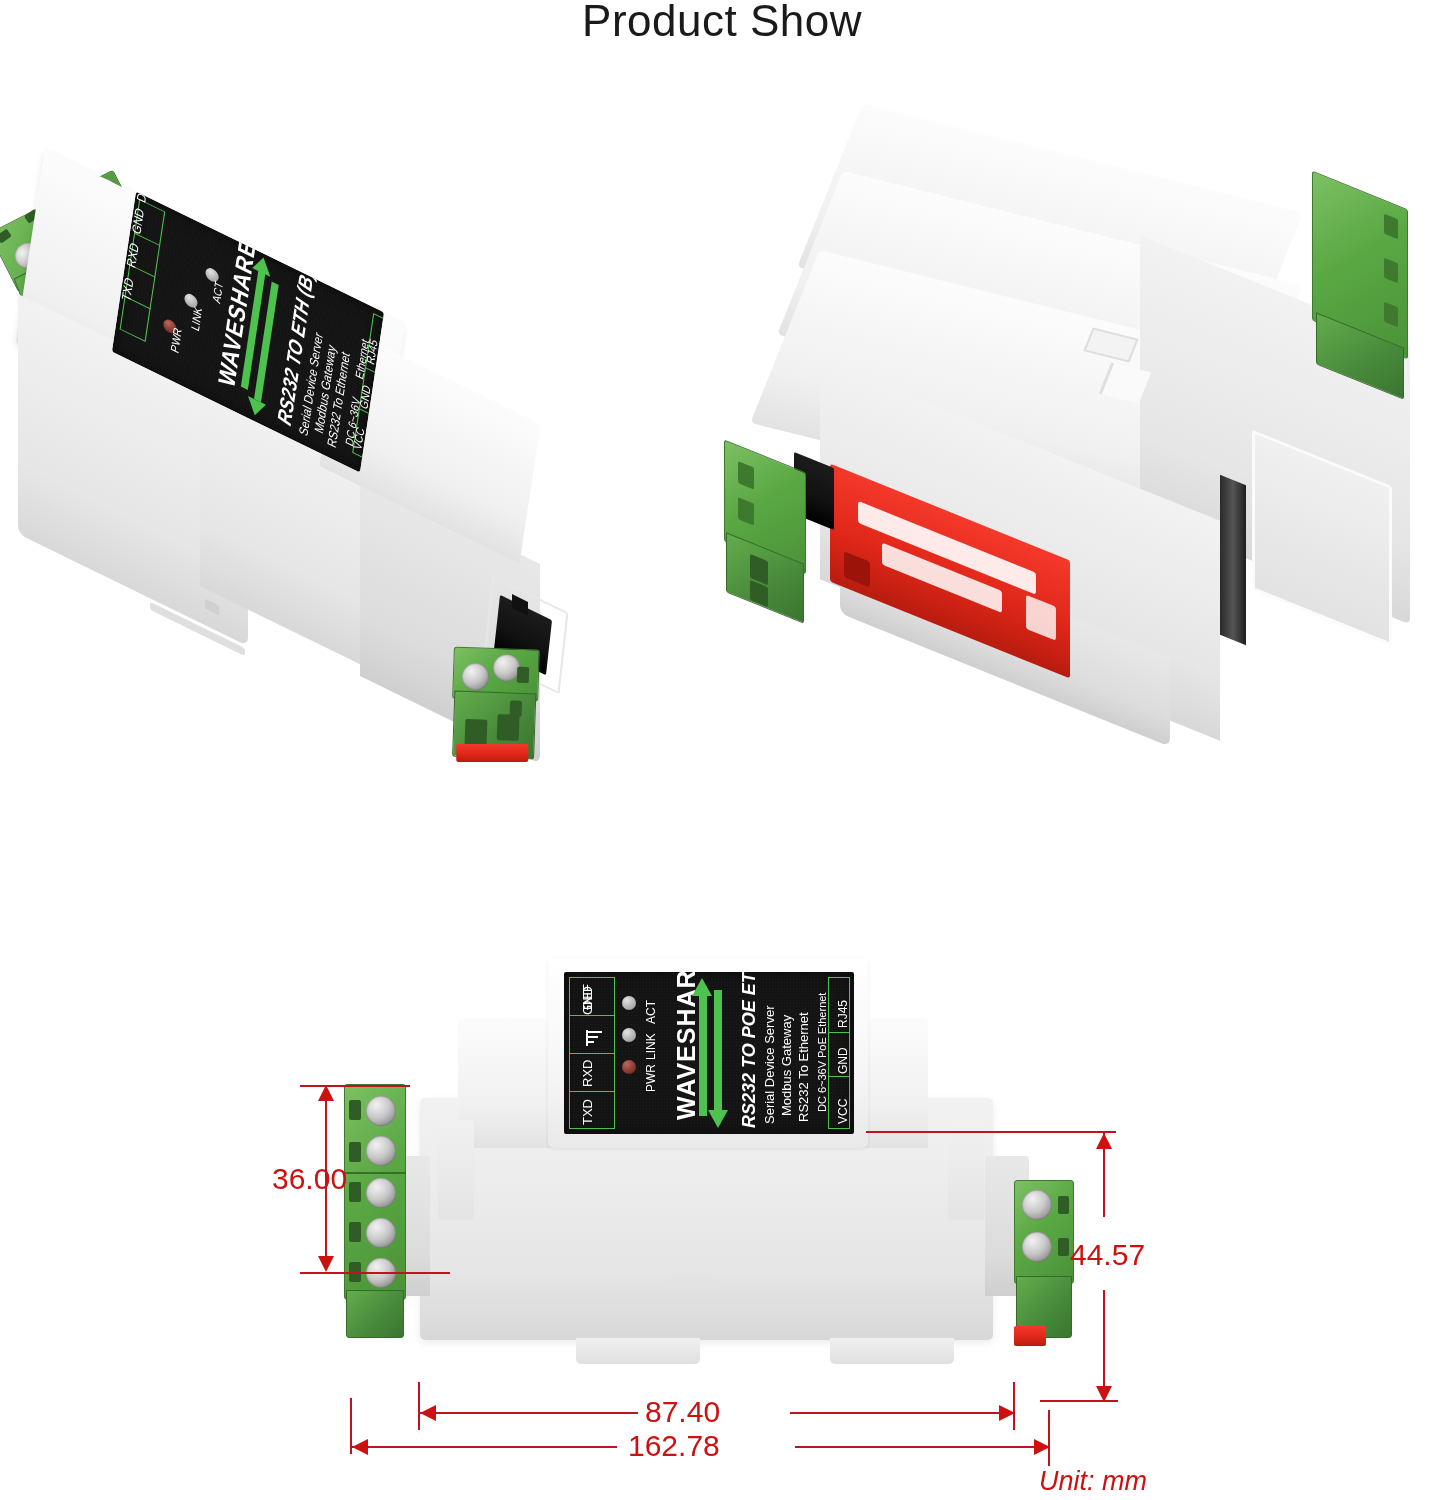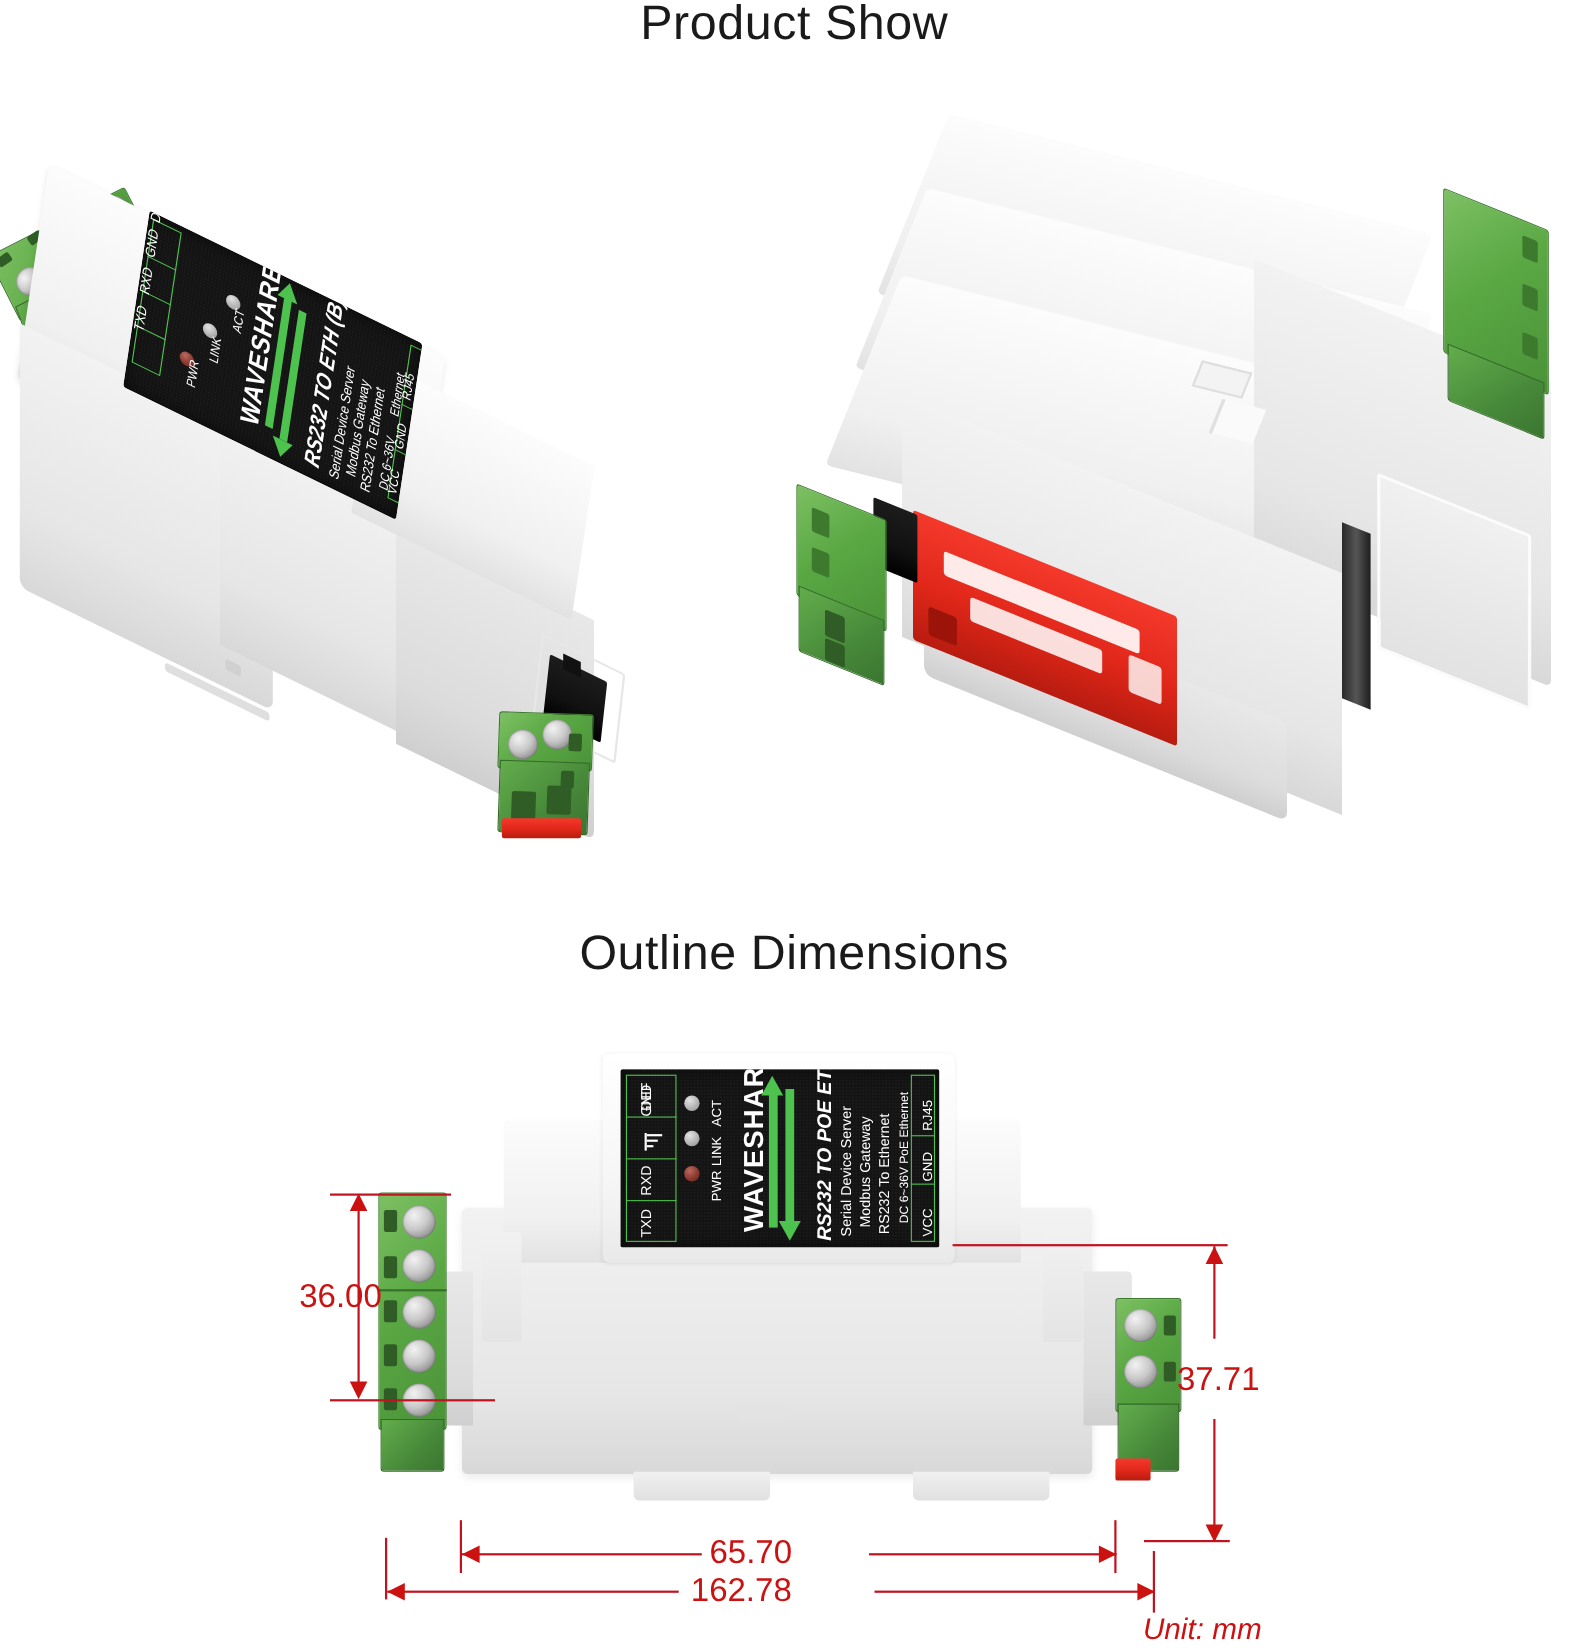--- a/index.html
+++ b/index.html
@@ -238,21 +238,20 @@
 
     <div class="abs" style="left:612px;top:50px;width:96px;height:192px;transform:skewY(22deg);">
       <div class="term abs" style="left:0;top:0;width:96px;height:150px;border-radius:3px;"></div>
       <div class="term-dark abs" style="left:4px;top:140px;width:88px;height:52px;border-radius:0 0 3px 3px;"></div>
       <div class="abs" style="left:72px;top:14px;width:14px;height:20px;background:#3d7a2e;border-radius:2px;"></div>
       <div class="abs" style="left:72px;top:58px;width:14px;height:20px;background:#3d7a2e;border-radius:2px;"></div>
       <div class="abs" style="left:72px;top:102px;width:14px;height:20px;background:#3d7a2e;border-radius:2px;"></div>
     </div>
   </div>
 
-  <div class="section-title" id="title-dims">Outline Dimensions</div>
 
   <div class="abs" style="left:330px;top:940px;width:800px;height:470px;">
 
     <div class="abs shade2" style="left:90px;top:158px;width:573px;height:242px;border-radius:5px;
                 box-shadow:0 3px 8px rgba(0,0,0,.08);"></div>
 
     <div class="abs shade3" style="left:58px;top:216px;width:42px;height:140px;border-radius:4px 0 0 4px;"></div>
 
     <div class="abs shade3" style="left:655px;top:216px;width:44px;height:140px;border-radius:0 4px 4px 0;"></div>
 
@@ -361,29 +360,29 @@
     <div class="arrow ar-up" style="left:318px;top:1085px;"></div>
     <div class="arrow ar-down" style="left:318px;top:1256px;"></div>
     <div class="dim-txt" style="left:272px;top:1162px;">36.00</div>
 
     <div class="dim-line" style="left:866px;top:1131px;width:250px;height:2.4px;"></div>
     <div class="dim-line" style="left:1040px;top:1400px;width:78px;height:2.4px;"></div>
     <div class="dim-line" style="left:1103px;top:1133px;width:2.4px;height:84px;"></div>
     <div class="dim-line" style="left:1103px;top:1290px;width:2.4px;height:110px;"></div>
     <div class="arrow ar-up" style="left:1096px;top:1133px;"></div>
     <div class="arrow ar-down" style="left:1096px;top:1386px;"></div>
-    <div class="dim-txt" style="left:1070px;top:1238px;">37.71</div>
+    <div class="dim-txt" style="left:1070px;top:1238px;">44.57</div>
 
     <div class="dim-line" style="left:418px;top:1382px;width:2.4px;height:48px;"></div>
     <div class="dim-line" style="left:1013px;top:1382px;width:2.4px;height:48px;"></div>
     <div class="dim-line" style="left:420px;top:1412px;width:218px;height:2.4px;"></div>
     <div class="dim-line" style="left:790px;top:1412px;width:225px;height:2.4px;"></div>
     <div class="arrow ar-left" style="left:420px;top:1405px;"></div>
     <div class="arrow ar-right" style="left:999px;top:1405px;"></div>
-    <div class="dim-txt" style="left:645px;top:1395px;">65.70</div>
+    <div class="dim-txt" style="left:645px;top:1395px;">87.40</div>
 
     <div class="dim-line" style="left:350px;top:1398px;width:2.4px;height:56px;"></div>
     <div class="dim-line" style="left:1048px;top:1410px;width:2.4px;height:56px;"></div>
     <div class="dim-line" style="left:352px;top:1446px;width:265px;height:2.4px;"></div>
     <div class="dim-line" style="left:795px;top:1446px;width:255px;height:2.4px;"></div>
     <div class="arrow ar-left" style="left:352px;top:1439px;"></div>
     <div class="arrow ar-right" style="left:1034px;top:1439px;"></div>
     <div class="dim-txt" style="left:628px;top:1429px;">162.78</div>
 
     <div class="unit-txt" style="left:1039px;top:1466px;font-style:italic;">Unit: mm</div>

